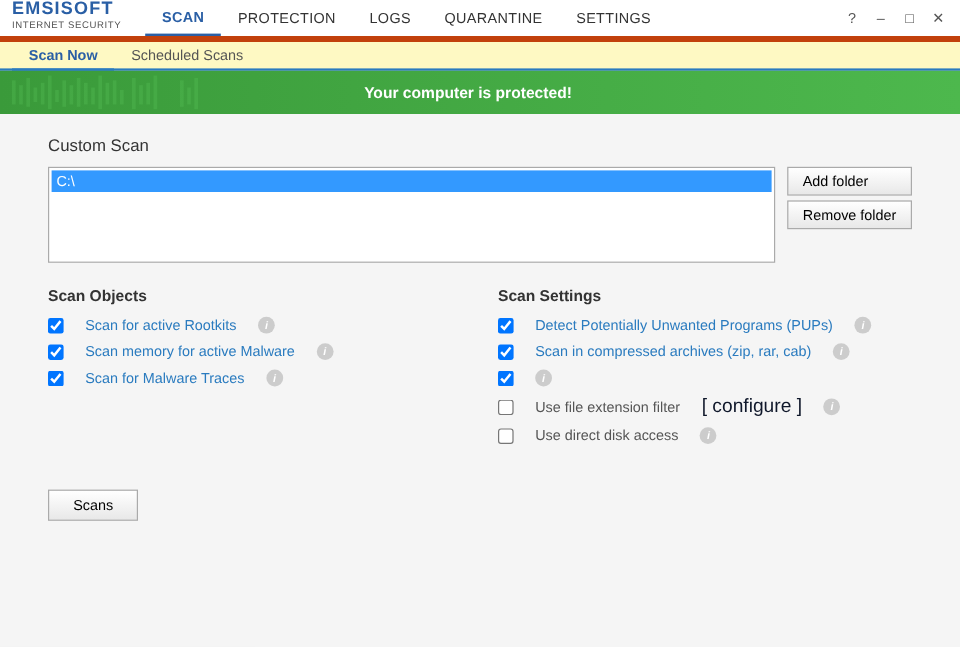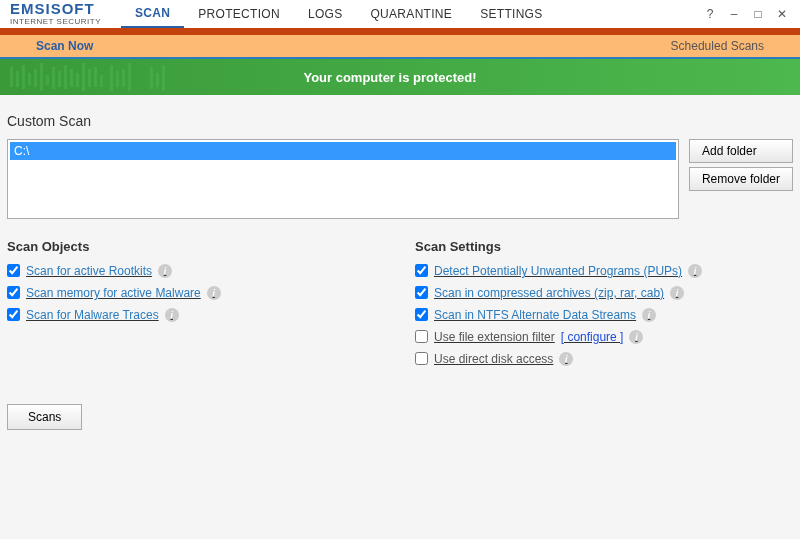--- a/index.html
+++ b/index.html
@@ -11,23 +11,22 @@
       height: 539px;
       overflow: hidden;
       color: #333;
     }
 
     
     .titlebar {
       background: #fff;
       height: 35px;
       display: flex;
-      align-items: center;
       padding: 0 10px;
-      border-bottom: 7px solid #c2410c;
+      border-bottom: 5px solid #c2410c;
     }
     .logo-area {
       display: flex;
       flex-direction: column;
       margin-right: 20px;
       line-height: 1.1;
     }
     .logo-emsi {
       font-size: 15px;
       font-weight: bold;
@@ -73,28 +72,27 @@
       display: flex;
       align-items: center;
       justify-content: center;
       cursor: pointer;
       font-size: 12px;
       color: #555;
     }
 
     
     .subnav {
-      background: #fdba74;
+      background: #fef9c3;
       height: 24px;
       display: flex;
       align-items: flex-end;
-      padding: 0 22px;
+      padding: 0 10px;
       border-bottom: 2px solid #2a7bbf;
       gap: 0;
-      justify-content: space-between;
     }
     .subnav-item {
       padding: 0 14px 4px;
       font-size: 12px;
       color: #555;
       cursor: pointer;
       border-bottom: 2px solid transparent;
       margin-bottom: -2px;
     }
     .subnav-item.active {
@@ -123,21 +121,21 @@
       color: #fff;
       font-size: 13px;
       font-weight: bold;
       position: relative;
       z-index: 2;
     }
 
     
     .main {
       background: #f5f5f5;
-      padding: 18px 7px;
+      padding: 18px 40px;
       height: calc(539px - 35px - 24px - 36px);
       overflow-y: auto;
     }
 
     .section-title {
       font-size: 14px;
       color: #333;
       margin-bottom: 10px;
       font-weight: normal;
     }
@@ -197,23 +195,23 @@
     .col-title {
       font-size: 13px;
       font-weight: bold;
       color: #333;
       margin-bottom: 10px;
     }
 
     
     .check-item {
       display: flex;
+      align-items: center;
       margin-bottom: 8px;
-      gap: 6px;
-      text-decoration: underline;
+      gap: 18px;
     }
     .check-item input[type="checkbox"] {
       width: 13px;
       height: 13px;
       cursor: pointer;
     }
     .check-label {
       font-size: 12px;
       color: #2a7bbf;
       cursor: pointer;
@@ -229,22 +227,22 @@
       display: inline-flex;
       align-items: center;
       justify-content: center;
       font-size: 9px;
       color: #fff;
       cursor: pointer;
       font-style: italic;
       font-weight: bold;
     }
     .configure-link {
-      color: #1d4ed8;
-      font-size: 12px;
+      color: #0f172a;
+      font-size: 16px;
       cursor: pointer;
     }
 
     
     .footer {
       display: flex;
       justify-content: space-between;
       align-items: center;
       margin-top: 20px;
       padding-top: 10px;
@@ -358,21 +356,20 @@
       </div>
 
       <div class="check-item">
         <input type="checkbox" checked="" style="">
         <span class="check-label">Scan in compressed archives (zip, rar, cab)</span>
         <span class="info-icon">i</span>
       </div>
 
       <div class="check-item">
         <input type="checkbox" checked="" style="">
-        <span class="check-label">Scan in NTFS Alternate Data Streams</span>
         <span class="info-icon">i</span>
       </div>
 
       <div class="check-item">
         <input type="checkbox" style="">
         <span class="check-label grey">Use file extension filter</span>
         <span class="configure-link">[ configure ]</span>
         <span class="info-icon">i</span>
       </div>
 

